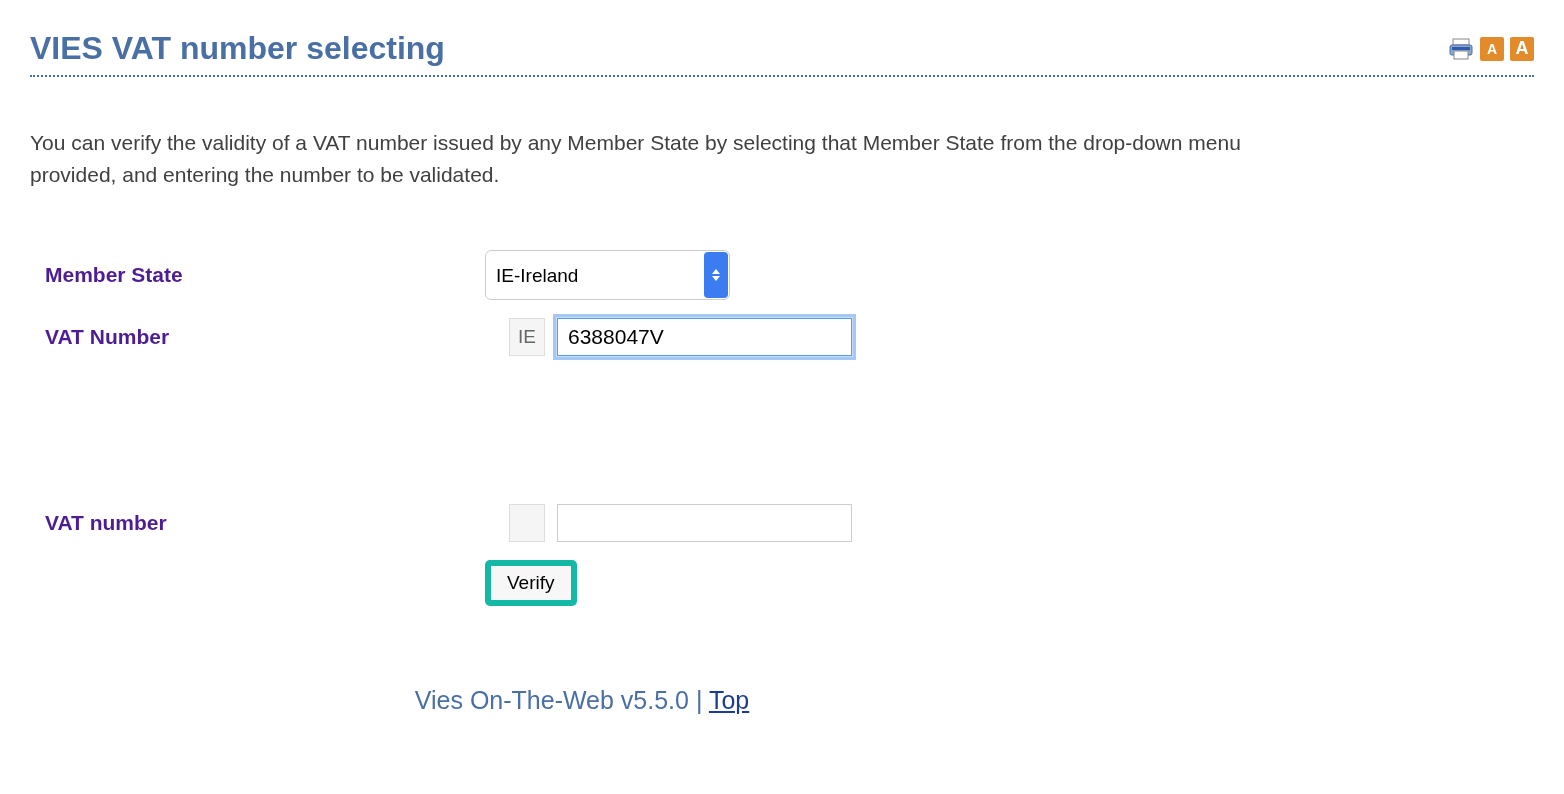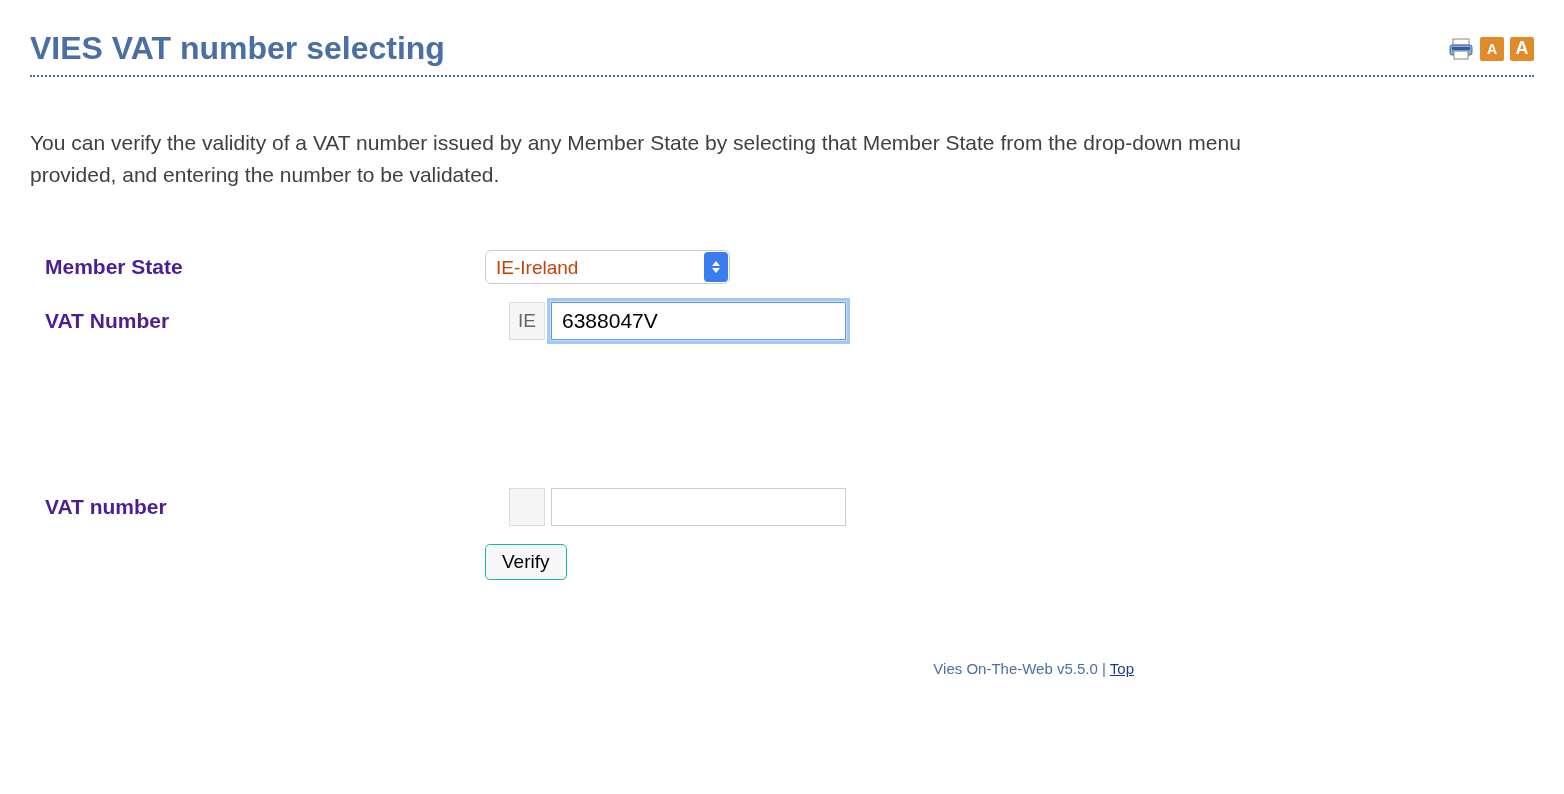--- a/index.html
+++ b/index.html
@@ -76,30 +76,30 @@
       display: flex;
       align-items: center;
       gap: 0;
     }
     .select-wrap {
       position: relative;
       display: inline-flex;
       align-items: center;
     }
     .select-field {
-      height: 34px;
+      height: 50px;
       border: 1px solid #ccc;
       border-radius: 6px;
       font-size: 19px;
       padding: 4px 36px 4px 10px;
       background: #fff;
       appearance: none;
       -webkit-appearance: none;
       min-width: 245px;
-      color: #c2410c;
+      color: #000000;
     }
     .select-arrows {
       position: absolute;
       right: 2px;
       top: 2px;
       bottom: 2px;
       width: 24px;
       background: #3b7df0;
       border-radius: 4px;
       display: flex;
@@ -133,48 +133,48 @@
       display: inline-flex;
       align-items: center;
       margin-left: 24px;
     }
     .text-input {
       height: 38px;
       border: 1px solid #ccc;
       font-size: 21px;
       padding: 4px 10px;
       width: 295px;
-      margin-left: 6px;
+      margin-left: 12px;
     }
     .text-input.focused {
       border: 1px solid #5b9dd9;
       outline: 3px solid #a3c8f7;
       outline-offset: 1px;
       box-shadow: 0 0 0 4px rgba(120,170,230,0.4);
     }
     .spacer-large {
       height: 130px;
     }
     .verify-btn {
-      border: 1px solid #14b8a6;
+      border: 6px solid #14b8a6;
       border-radius: 5px;
       background: #f7f7f7;
       font-size: 19px;
       padding: 6px 16px;
       cursor: pointer;
       margin-left: 0;
     }
     .verify-row {
       margin-top: 14px;
       padding-left: 440px;
     }
     .footer {
-      text-align: right;
+      text-align: center;
       margin-top: 80px;
-      font-size: 15px;
+      font-size: 25px;
       color: #4a6fa5;
       margin-right: 400px;
     }
     .footer .top-link {
       color: #1c3d8f;
     }
     .footer .sep {
       color: #4a6fa5;
     }
   </style>

